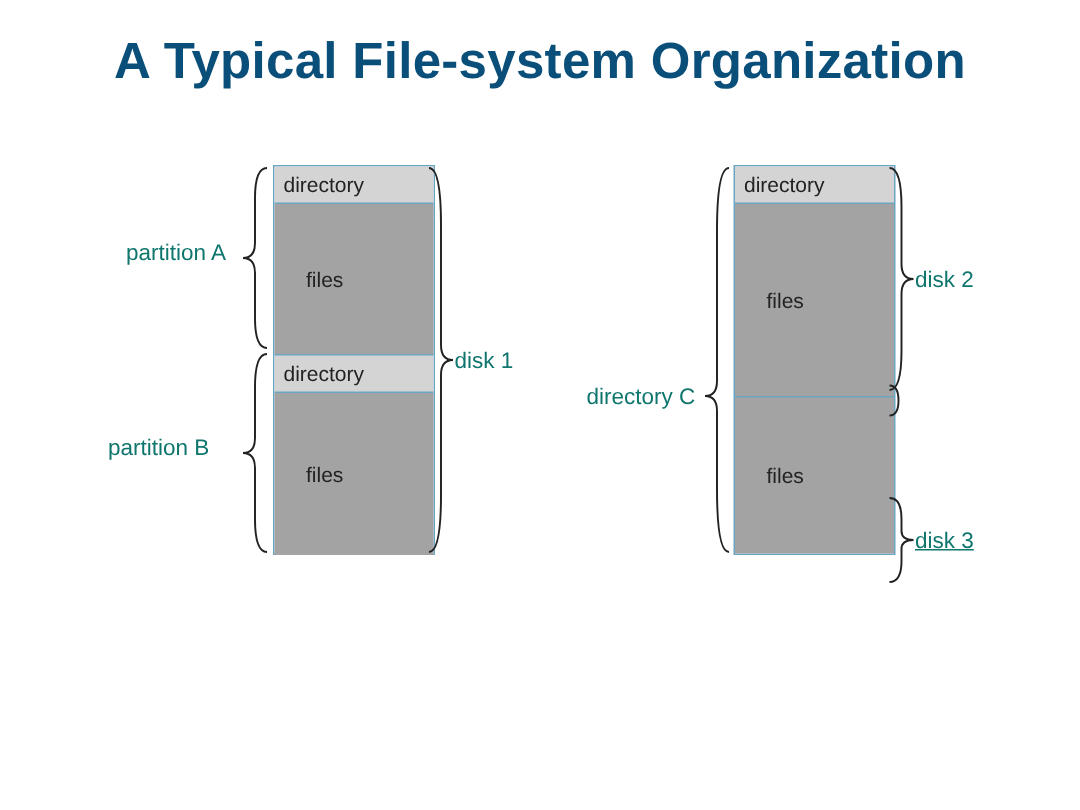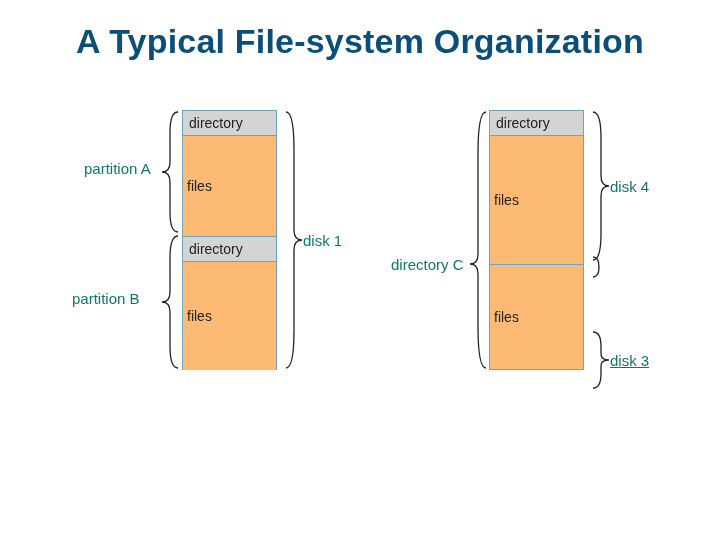--- a/index.html
+++ b/index.html
@@ -18,38 +18,38 @@
     top: 22px;
     text-align: center;
     font-size: 34px;
     font-weight: bold;
     letter-spacing: 0.2px;
     color: #0a4f7a;
   }
   
   .col {
     position: absolute;
-    width: 95px;
+    width: 108px;
     border: 1.3px solid #6aa5c2;
     box-sizing: border-box;
   }
   .dir {
     height: 24px;
     line-height: 24px;
     background: #d4d4d4;
     border-bottom: 1.3px solid #6aa5c2;
     padding-left: 6px;
     font-size: 14px;
     color: #222;
   }
   .files {
-    background: #fdba74;
+    background: #a3a3a3;
     display: flex;
     align-items: center;
-    padding-left: 4px;
+    padding-left: 21px;
     font-size: 14px;
     color: #222;
   }
   
   #col-left   { left: 182px; top: 110px; height: 260px; }
   #col-left .partA-dir   { height: 24px; }
   #col-left .partA-files { height: 100px; }
   #col-left .partA-files + .dir { border-top: 1.3px solid #6aa5c2; }
   #col-left .partB-files { height: 108px; }
 
@@ -96,21 +96,21 @@
 <div id="col-right" class="col">
   <div class="dir d2-dir">directory</div>
   <div class="files d2-files">files</div>
   <div class="files sep-line">files</div>
 </div>
 
 <div class="label" style="left:84px; top:160px;">partition A</div>
 <div class="label" style="left:72px; top:290px;">partition B</div>
 <div class="label" style="left:303px; top:232px;text-align:right;">disk 1</div>
 <div class="label" style="left:391px; top:256px;">directory C</div>
-<div class="label" style="left:610px; top:178px;">disk 4</div>
+<div class="label" style="left:610px; top:178px;">disk 2</div>
 <div class="label" style="left:610px; top:352px;text-decoration:underline;">disk 3</div>
 
 <svg class="brace" style="left:160px; top:110px;" width="20" height="124">
   <path d="M18,2 Q10,2 10,22 L10,52 Q10,62 2,62 Q10,62 10,72 L10,102 Q10,122 18,122"></path>
 </svg>
 
 <svg class="brace" style="left:160px; top:234px;" width="20" height="136">
   <path d="M18,2 Q10,2 10,24 L10,58 Q10,68 2,68 Q10,68 10,78 L10,112 Q10,134 18,134"></path>
 </svg>
 

